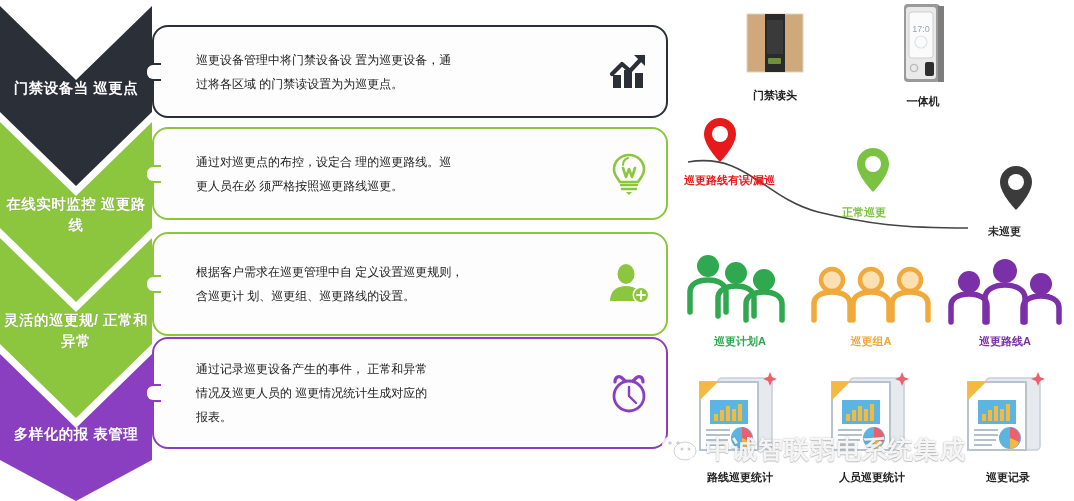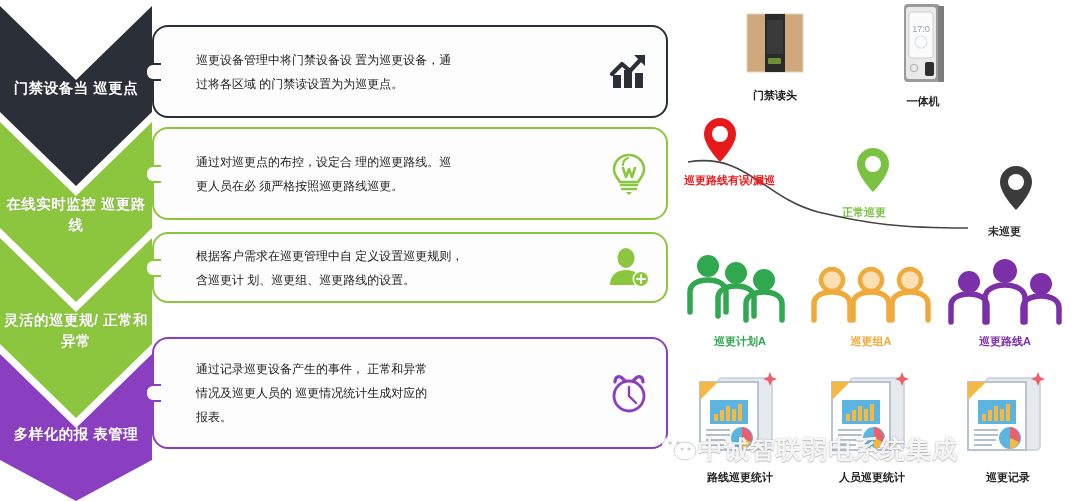--- a/index.html
+++ b/index.html
@@ -72,21 +72,21 @@
   .grp-cap.green  { color: #2fa84f; }
   .grp-cap.orange { color: #f0a93b; }
   .grp-cap.purple { color: #7b2fa8; }
 
   .rep-wrap { position: absolute; text-align: center; }
 
   
   #watermark {
     position: absolute; left: 660px; top: 429px;
     width: 414px; height: 40px;
-    display: flex; align-items: center; 
+    display: flex; align-items: center; gap: 8px;
     pointer-events: none;
   }
   #watermark .wm-text {
     font-size: 25px; font-weight: bold; color: rgba(255,255,255,.88);
     letter-spacing: 1px;
     text-shadow: 0 0 2px rgba(120,120,120,.55), 0 1px 0 rgba(150,150,150,.4);
     font-family: "Liberation Sans", "DejaVu Sans", sans-serif;
   }
 </style>
 </head>
@@ -139,21 +139,21 @@
       <svg width="44" height="46" viewBox="0 0 44 46">
         <path d="M22,4 C13,4 7,11 7,18.5 C7,24 11,27.5 13,31 L31,31 C33,27.5 37,24 37,18.5 C37,11 31,4 22,4 Z" fill="none" stroke="#8CC63F" stroke-width="2.6"></path>
         <path d="M14,34 L30,34 M15,38 L29,38" stroke="#8CC63F" stroke-width="2.4" stroke-linecap="round"></path>
         <path d="M19,41 L25,41 L22,44 Z" fill="#8CC63F"></path>
         <path d="M16,14 C16,10 18,8 21,7" fill="none" stroke="#8CC63F" stroke-width="2" stroke-linecap="round"></path>
         <path d="M16,17 L19,26 L22,18 L25,26 L28,17" fill="none" stroke="#8CC63F" stroke-width="2.6" stroke-linecap="round" stroke-linejoin="round"></path>
       </svg>
     </div>
   </div>
 
-  <div class="bubble green" style="top:232px; height:71px">
+  <div class="bubble green" style="top:232px; height:104px">
     <span class="bubble-tail"></span>
     <div class="bubble-text">根据客户需求在巡更管理中自  定义设置巡更规则，
 含巡更计  划、巡更组、巡更路线的设置。</div>
     <div class="bubble-icon">
       <svg width="46" height="46" viewBox="0 0 46 46">
         <ellipse cx="20" cy="13" rx="8.5" ry="10" fill="#8CC63F"></ellipse>
         <path d="M4,40 C4,30 11,25 20,25 C29,25 36,30 36,40 Z" fill="#8CC63F"></path>
         <circle cx="35" cy="34" r="8.5" fill="#ffffff"></circle>
         <circle cx="35" cy="34" r="7" fill="#8CC63F"></circle>
         <path d="M35,30 L35,38 M31,34 L39,34" stroke="#ffffff" stroke-width="1.8" stroke-linecap="round"></path>

